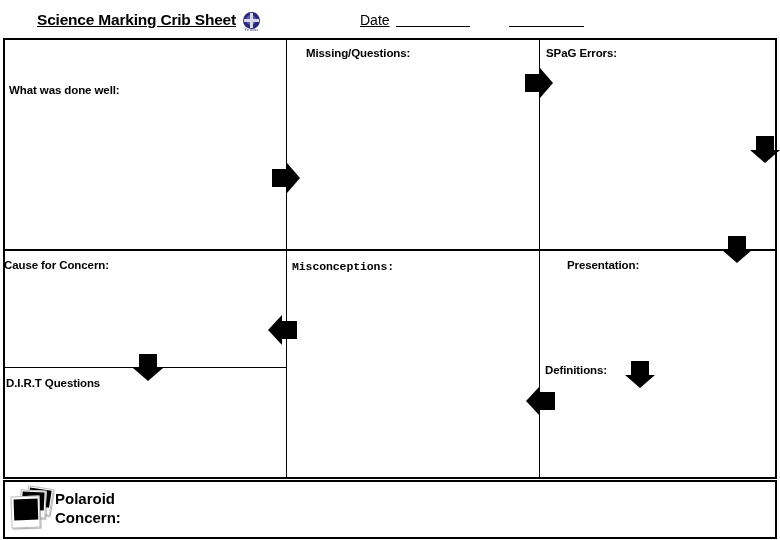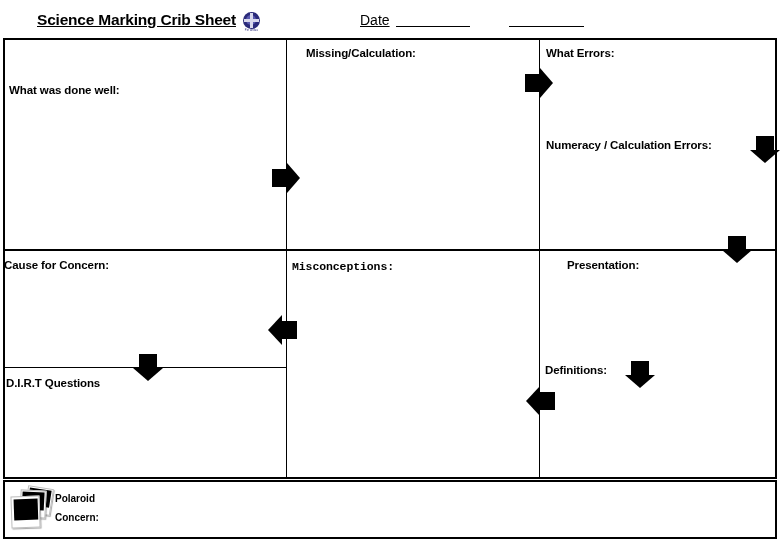--- a/index.html
+++ b/index.html
@@ -116,21 +116,21 @@
   }
   .pl-back{left:16px;top:1px;width:24px;height:25px;transform:rotate(9deg);}
   .pl-back i{width:22px;height:17px;margin:1px 1px 0 1px;}
   .pl-mid{left:10px;top:4px;width:24px;height:26px;transform:rotate(3deg);}
   .pl-mid i{width:22px;height:18px;margin:1px 1px 0 1px;}
   .pl-front{left:1px;top:10px;width:27px;height:30px;transform:rotate(-2deg);}
   .pl-front i{width:24px;height:21px;margin:1.5px 1.5px 0 1.5px;}
 
   .pm-text{
     position:absolute;left:55px;top:489px;
-    font-size:10px;font-weight:bold;line-height:19px;
+    font-size:15px;font-weight:bold;line-height:19px;
   }
 </style>
 </head>
 <body>
 
 <div id="page">
 
   <div class="header">
 
     <div class="title-wrap">
@@ -163,23 +163,22 @@
 
   <div class="grid-line" style="left:3px;  top:249px; width:774px; height:1.6px;"></div>
   <div class="grid-line" style="left:3px;  top:367px; width:284px; height:1.2px;"></div>
 
   <div class="grid-line" style="left:3px;  top:480px; width:774px; height:1.6px;"></div>
   <div class="grid-line" style="left:3px;  top:537px; width:774px; height:1.6px;"></div>
   <div class="grid-line" style="left:3px;  top:480px; width:1.6px; height:58px;"></div>
   <div class="grid-line" style="left:775px;top:480px; width:1.6px; height:58px;"></div>
 
   <div class="cell-label" style="left:9px;  top:44px;margin-top:40px;">What was done well:</div>
-  <div class="cell-label" style="left:306px;top:47px;">Missing/Calculation:</div>
-  <div class="cell-label" style="left:546px;top:47px;">What Errors:</div>
-  <div class="cell-label" style="left:546px;top:139px;">Numeracy / Calculation Errors:</div>
+  <div class="cell-label" style="left:306px;top:47px;">Missing/Questions:</div>
+  <div class="cell-label" style="left:546px;top:47px;">SPaG Errors:</div>
 
   <div class="cell-label" style="left:4px;  top:259px;">Cause for Concern:</div>
   <div class="cell-label" style="left:292px;top:260px;font-family:Liberation Mono, monospace;">Misconceptions:</div>
   <div class="cell-label" style="left:547px;top:259px;margin-left:20px;">Presentation:</div>
   <div class="cell-label" style="left:545px;top:364px;">Definitions:</div>
   <div class="cell-label" style="left:6px;  top:377px;">D.I.R.T Questions</div>
 
   <div class="arrow arrow-right" style="left:525px;top:68px;width:29px;height:30px;">
     <span class="shaft"></span>
       <span class="head"></span>

